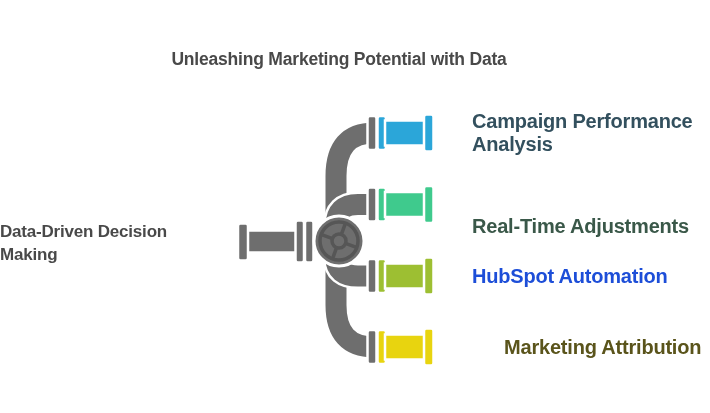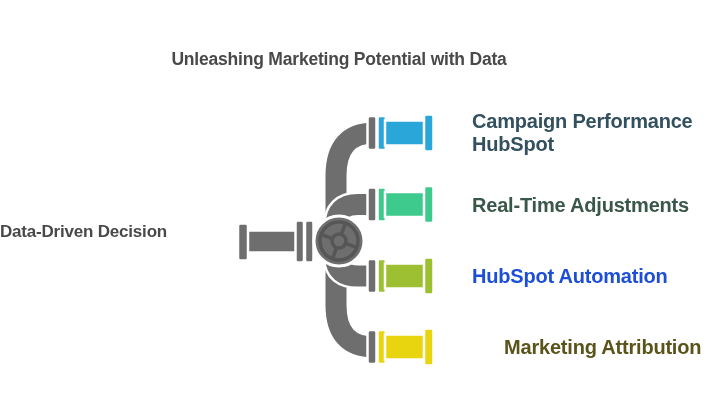--- a/index.html
+++ b/index.html
@@ -99,28 +99,29 @@
         <rect class="outl" x="385" y="334.5" width="40" height="25" fill="#e8d40f"></rect>
         <rect class="outl" x="424" y="328.5" width="9.5" height="37" rx="2.5" fill="#e8d40f"></rect>
       </g>
     </g>
   </svg>
 
   <div class="abs title" style="color: rgb(73, 73, 73);">Unleashing Marketing Potential with Data</div>
 
   <div class="abs source-label" style="color: rgb(73, 73, 73);">
     <div>Data-Driven Decision</div>
+    <div>Making</div>
   </div>
 
   <div class="abs branch-label bl-0" style="color: rgb(51, 80, 94);">
     <div>Campaign Performance</div>
-    <div>HubSpot</div>
+    <div>Analysis</div>
   </div>
 
-  <div class="abs branch-label bl-1" style="color: rgb(58, 88, 73);">
+  <div class="abs branch-label bl-1" style="color: rgb(58, 88, 73); margin-top: 21px;">
     <div>Real-Time Adjustments</div>
   </div>
 
   <div class="abs branch-label bl-2" style="color: #1d4ed8;">
     <div>HubSpot Automation</div>
   </div>
 
   <div class="abs branch-label bl-3" style="color: rgb(90, 84, 27); margin-left: 32px;">
     <div>Marketing Attribution</div>
   </div>

